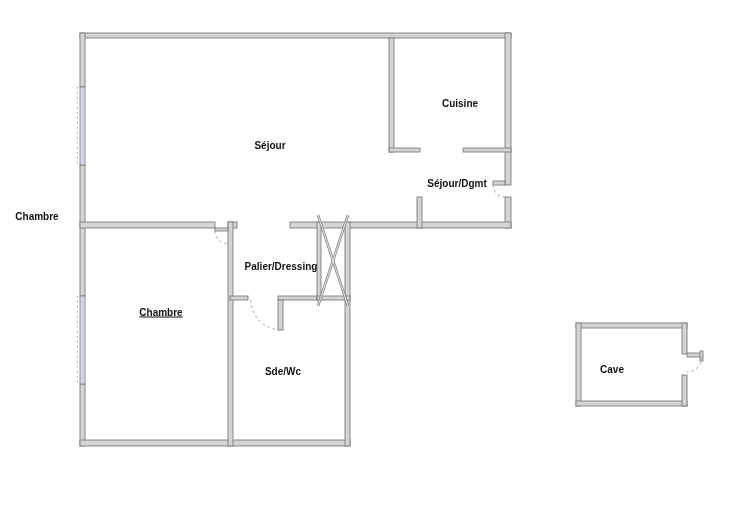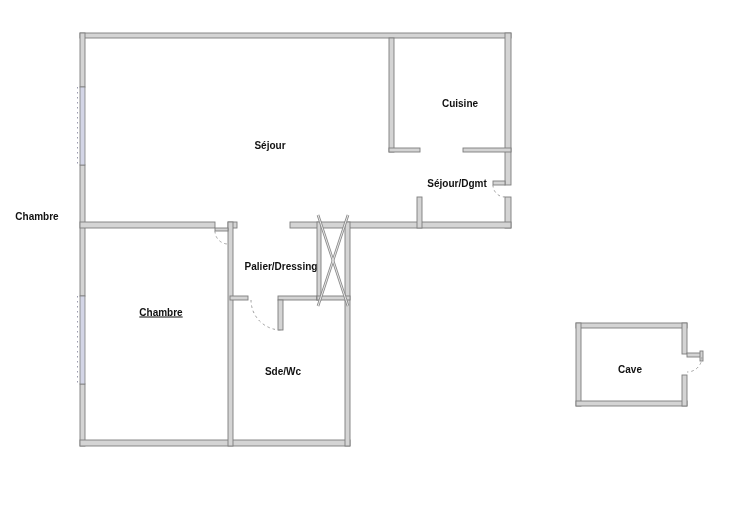--- a/index.html
+++ b/index.html
@@ -100,15 +100,15 @@
     </g>
   </svg>
 
   <div class="room-label" style="left:37px;top:216px;">Chambre</div>
   <div class="room-label" style="left:270px;top:145px;">Séjour</div>
   <div class="room-label" style="left:460px;top:103px;">Cuisine</div>
   <div class="room-label" style="left:457px;top:183px;">Séjour/Dgmt</div>
   <div class="room-label" style="left:281px;top:266px;">Palier/Dressing</div>
   <div class="room-label" style="left:161px;top:312px;text-decoration:underline;">Chambre</div>
   <div class="room-label" style="left:283px;top:371px;">Sde/Wc</div>
-  <div class="room-label" style="left:630px;top:369px;text-align:right;">Cave</div>
+  <div class="room-label" style="left:612px;top:369px;text-align:right;">Cave</div>
 
 </div>
 
 </body></html>

